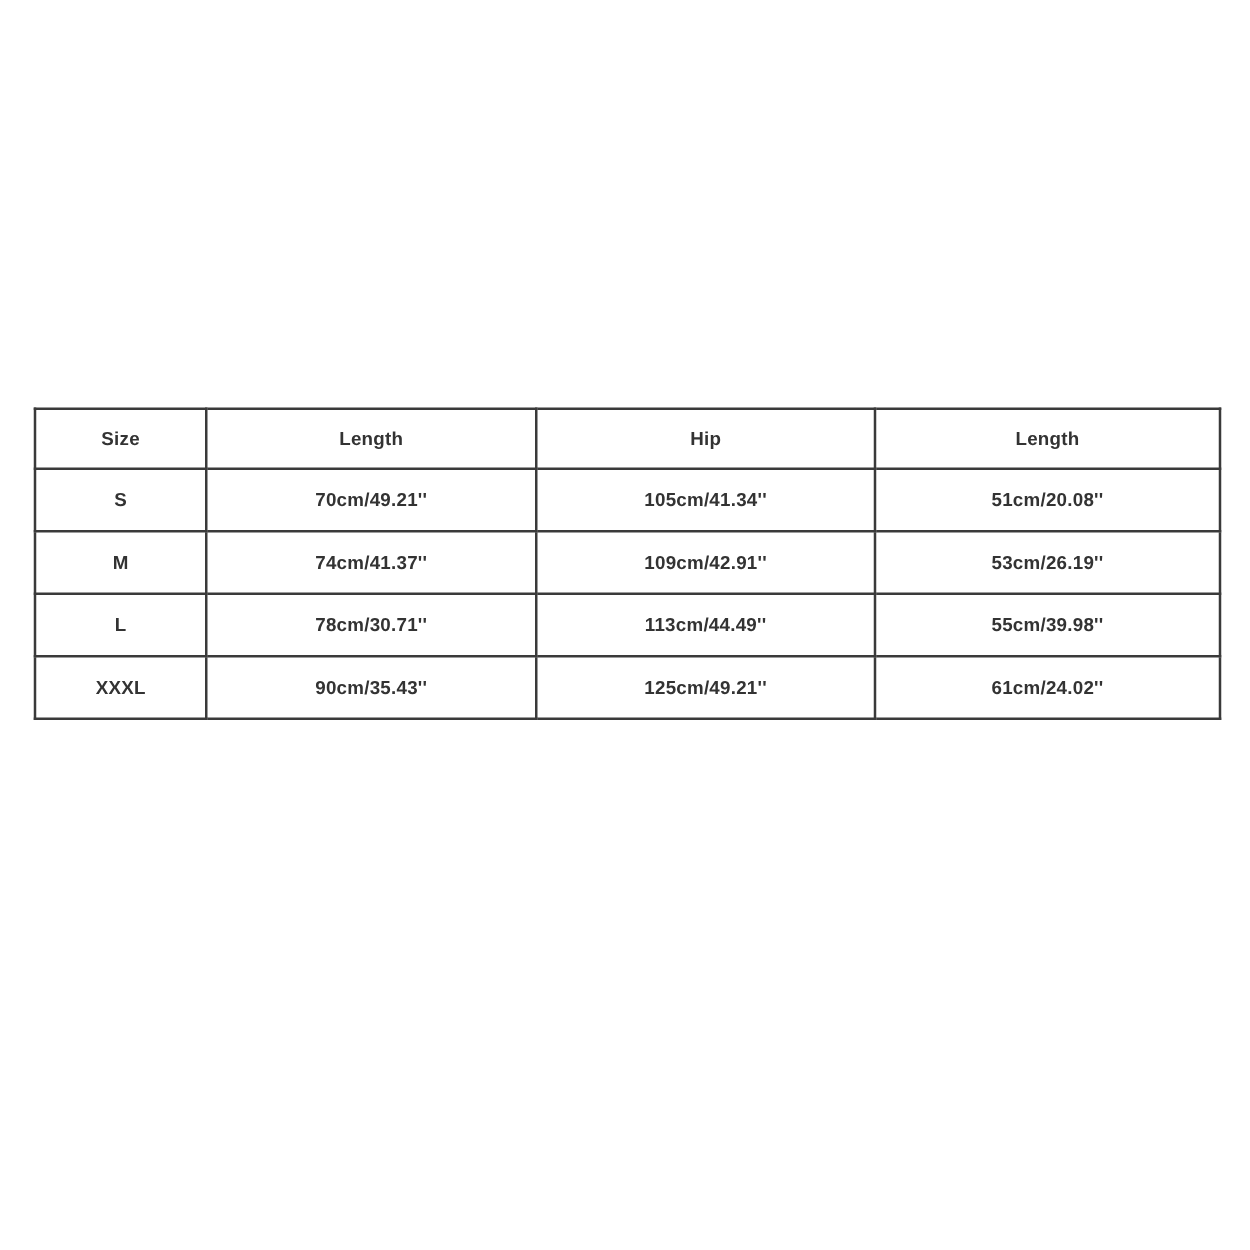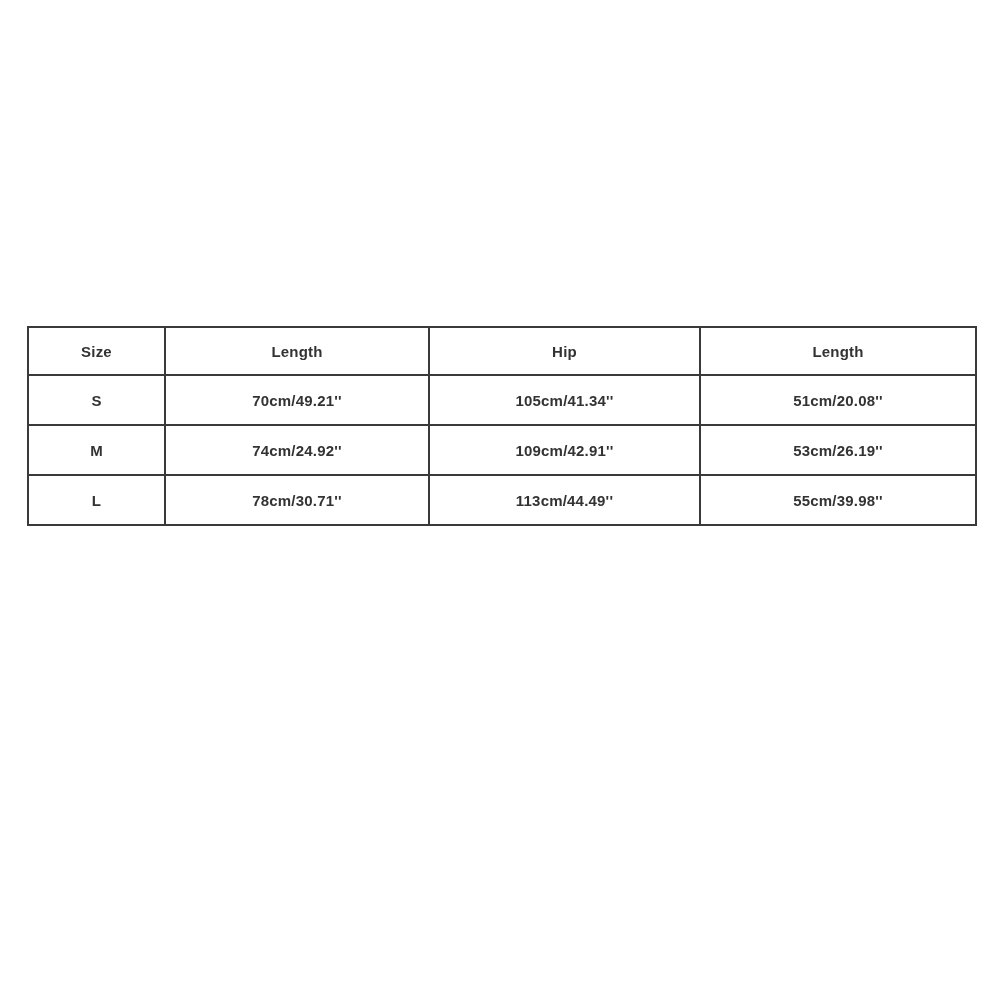--- a/index.html
+++ b/index.html
@@ -66,26 +66,32 @@
       </thead>
       <tbody>
         <tr>
           <td>S</td>
           <td>70cm/49.21''</td>
           <td>105cm/41.34''</td>
           <td>51cm/20.08''</td>
         </tr>
         <tr>
           <td>M</td>
-          <td>74cm/24.92''</td>
+          <td>74cm/41.37''</td>
           <td>109cm/42.91''</td>
           <td>53cm/26.19''</td>
         </tr>
         <tr>
           <td>L</td>
           <td>78cm/30.71''</td>
           <td>113cm/44.49''</td>
           <td>55cm/39.98''</td>
         </tr>
+        <tr>
+          <td>XXXL</td>
+          <td>90cm/35.43''</td>
+          <td>125cm/49.21''</td>
+          <td>61cm/24.02''</td>
+        </tr>
       </tbody>
     </table>
   </div>
 </div>
 
 </body></html>

